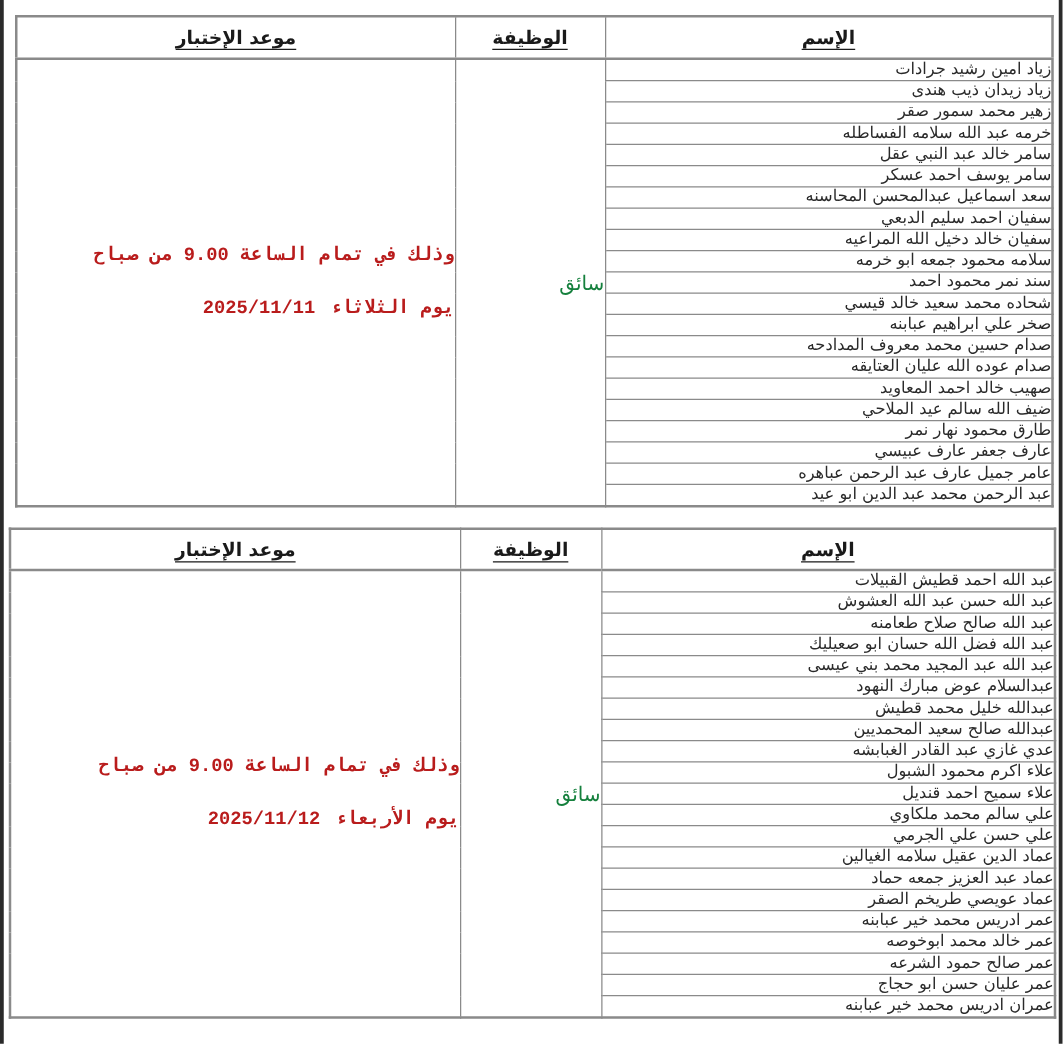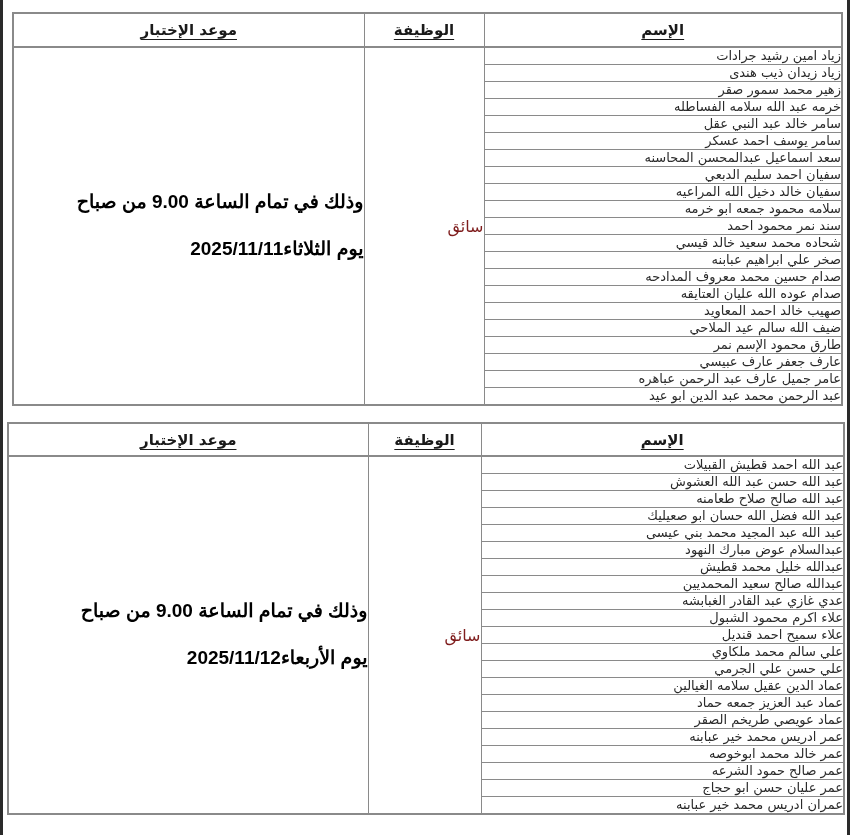--- a/index.html
+++ b/index.html
@@ -45,32 +45,32 @@
       font-size: 13px;
       line-height: 16px;
       height: 16px;
       color: #2a2a2a;
       white-space: nowrap;
       overflow: hidden;
       margin-left: 12px;
     }
     .sched-table td.job-cell {
       font-size: 16px;
-      color: #7f1d1d;
+      color: #15803d;
     }
     .sched-table td.time-cell {
-      font-family: Liberation Sans, sans-serif;
+      font-family: Liberation Mono, monospace;
       font-weight: bold;
-      font-size: 19px;
-      color: #000000;
+      font-size: 15px;
+      color: #b91c1c;
       line-height: 1.2;
     }
     .time-line1 { display: block; margin-bottom: 24px; white-space: nowrap; }
     .time-line2 { display: block; white-space: nowrap; }
-    .date-num { unicode-bidi: isolate; direction: ltr; display: inline-block; }
+    .date-num { unicode-bidi: isolate; direction: ltr; display: inline-block; margin-right: 12px; }
 
     #table-1 { left: 12px; top: 12px; width: 829px; }
     #table-2 { left: 7px; top: 422px; width: 836px; }
   </style>
 </head>
 <body>
 
 <div class="frame-left"></div>
 <div class="frame-right"></div>
 
@@ -138,21 +138,21 @@
     <tr>
         <td class="name-cell">صدام عوده الله عليان العتايقه</td>
       </tr>
     <tr>
         <td class="name-cell">صهيب خالد احمد المعاويد</td>
       </tr>
     <tr>
         <td class="name-cell">ضيف الله سالم عيد الملاحي</td>
       </tr>
     <tr>
-        <td class="name-cell">طارق محمود الإسم نمر</td>
+        <td class="name-cell">طارق محمود نهار نمر</td>
       </tr>
     <tr>
         <td class="name-cell">عارف جعفر عارف عبيسي</td>
       </tr>
     <tr>
         <td class="name-cell">عامر جميل عارف عبد الرحمن عباهره</td>
       </tr>
     <tr>
         <td class="name-cell">عبد الرحمن محمد عبد الدين ابو عيد</td>
       </tr>

